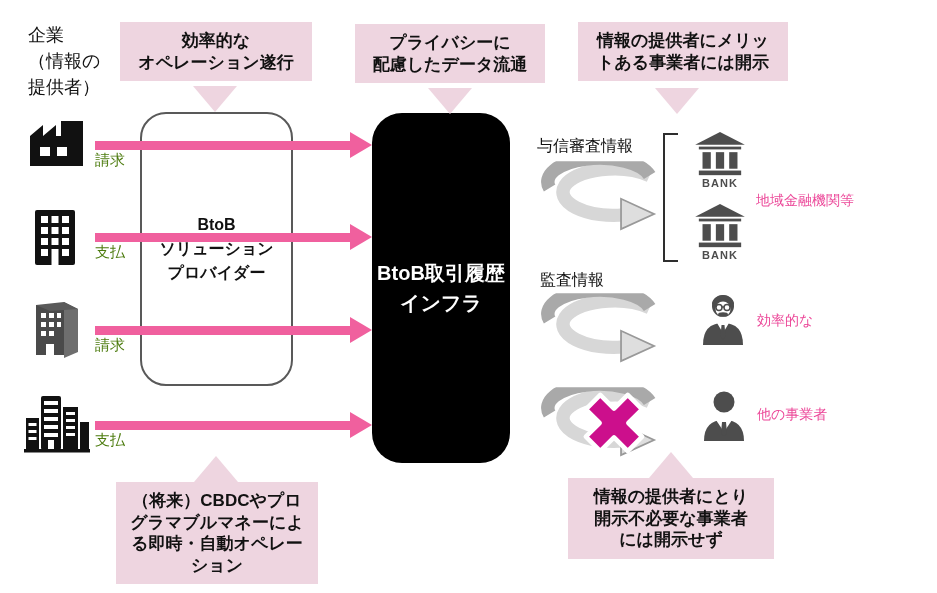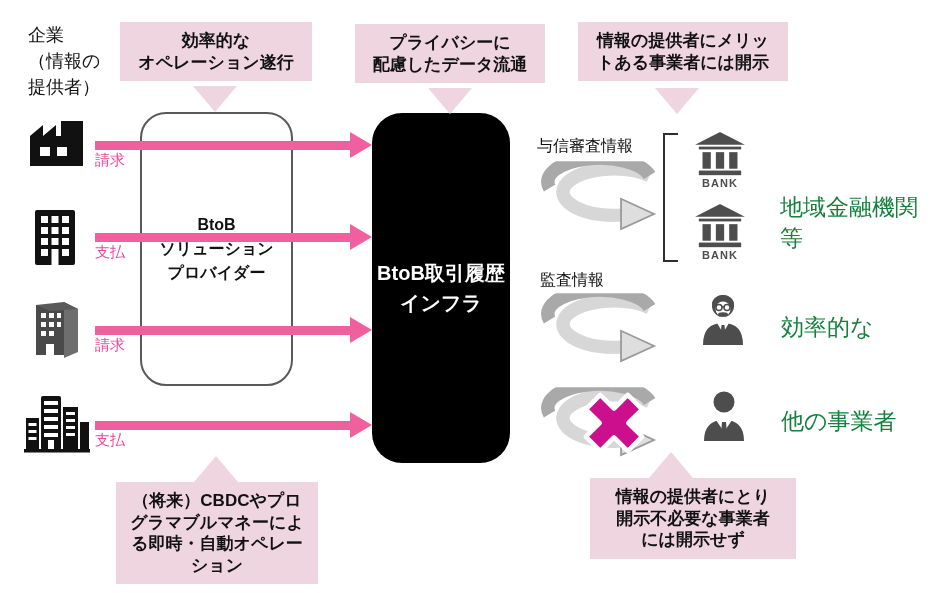--- a/index.html
+++ b/index.html
@@ -16,45 +16,45 @@
   .callout { background:#eed5e0; color:#111; font-weight:bold; font-size:17px;
              line-height:1.27; text-align:center; padding:8px 8px; z-index:6; }
   .tail { width:0; height:0; border-left:22px solid transparent; border-right:22px solid transparent; z-index:7; }
   .tail-down { border-top:26px solid #eed5e0; }
   .tail-up { border-bottom:26px solid #eed5e0; }
 
   .co-1 { left:120px; top:22px;  width:192px; }
   .co-2 { left:355px; top:24px;  width:190px; }
   .co-3 { left:578px; top:22px;  width:210px; }
   .co-4 { left:116px; top:482px; width:202px; }
-  .co-5 { left:568px; top:478px; width:206px;margin-left:22px; }
+  .co-5 { left:568px; top:478px; width:206px; }
   .tl-1 { left:193px; top:86px; }
   .tl-2 { left:428px; top:88px; }
   .tl-3 { left:655px; top:88px; }
   .tl-4 { left:194px; top:456px; }
   .tl-5 { left:649px; top:452px; }
 
   
   .provider-box { left:140px; top:112px; width:153px; height:274px; background:#fff;
                   border:2.5px solid #595959; border-radius:26px; z-index:1;
                   display:flex; align-items:center; justify-content:center; }
   .provider-box .label { font-weight:bold; font-size:16px; line-height:1.5; text-align:center; color:#111; }
   .infra-box { left:372px; top:113px; width:138px; height:350px; background:#000;
                border-radius:30px; z-index:2; display:flex; align-items:center; justify-content:center; }
   .infra-box .label { font-weight:bold; font-size:20px; line-height:1.5; text-align:center; color:#fff; }
 
   
   .flow-bar  { height:9px; width:255px; left:95px; background:#f0609e; z-index:5; }
   .flow-head { width:0; height:0; border-top:13px solid transparent; border-bottom:13px solid transparent;
                border-left:22px solid #f0609e; left:350px; z-index:5; }
-  .flow-label { left:95px; font-size:15px; color:#ec4899; z-index:5; }
+  .flow-label { left:95px; font-size:15px; color:#4d7c0f; z-index:5; }
 
   
   .info-label { font-size:16px; color:#111; }
-  .target-label { font-size:23px; color:#15803d;margin-left:24px; }
+  .target-label { font-size:14px; color:#ec4899; }
   .bracket { left:663px; top:133px; width:15px; height:129px; border:2px solid #2e2e2e; border-right:none; }
   .bank-caption { width:56px; text-align:center; font-size:11px; font-weight:bold;
                   letter-spacing:1px; color:#4d4d4d; }
   svg { display:block; }
 </style>
 </head>
 <body>
 
 <svg width="0" height="0" style="position:absolute" aria-hidden="true">
   <defs>

